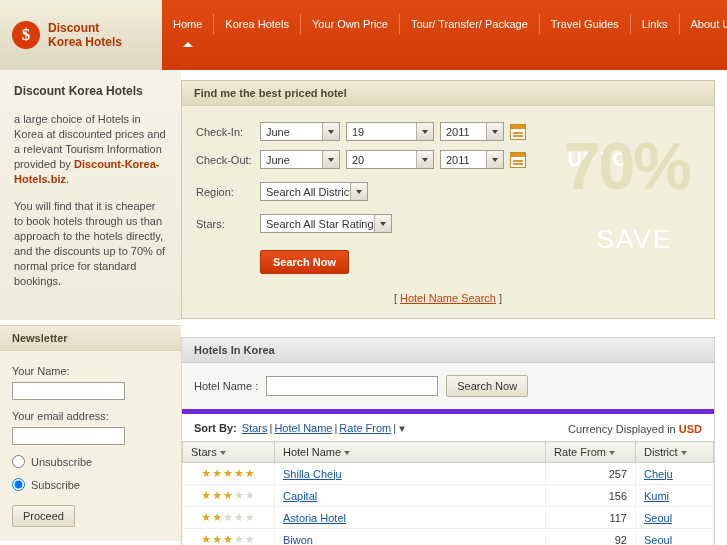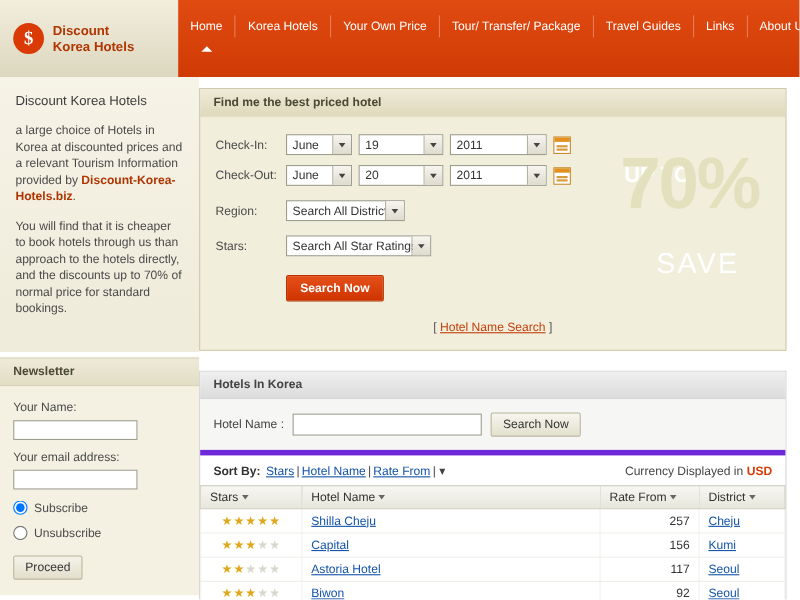--- a/index.html
+++ b/index.html
@@ -71,21 +71,21 @@
   #content { flex: 1 1 auto; padding: 10px 12px 0 0; }
 
   
   #intro-panel {
     background: #f4f1e3;
     background: linear-gradient(#f6f3e7, #efebda);
     padding: 14px 14px 18px 14px;
     min-height: 250px;
   }
   #intro-title {
-    font-weight: normal; font-size: 12px; color: #3d3d3d;
+    font-weight: bold; font-size: 12px; color: #3d3d3d;
     margin-bottom: 14px;
   }
   .intro-para {
     font-size: 11px; line-height: 15px; color: #4a4a4a;
     margin: 0 0 12px 0;
   }
   .intro-para b { color: #b03500; }
 
   
   #newsletter {
@@ -176,23 +176,23 @@
     background: linear-gradient(#f6f5ef, #dedbce);
     border-left: 1px solid #b5b3a5;
     display: flex; align-items: center; justify-content: center;
   }
   .sel .arrow::after {
     content: "";
     border-left: 3px solid transparent;
     border-right: 3px solid transparent;
     border-top: 4px solid #444;
   }
-  .sel-month { width: 60px; }
-  .sel-day { width: 77px; }
-  .sel-year { width: 88px; }
+  .sel-month { width: 80px; }
+  .sel-day { width: 88px; }
+  .sel-year { width: 64px; }
   .sel-region { width: 108px; }
   .sel-stars { width: 132px; }
   .cal-icon {
     width: 16px; height: 16px;
     border: 1px solid #c78a2c;
     background: #fff;
     position: relative;
   }
   .cal-icon::before {
     content: "";
@@ -339,26 +339,26 @@
     </div>
 
     <div id="newsletter">
       <div id="newsletter-head">Newsletter</div>
       <div id="newsletter-body">
         <div class="field-label">Your Name:</div>
         <input class="text-input" type="text" value="" style="">
         <div class="field-label" style="margin-top:10px">Your email address:</div>
         <input class="text-input" type="text" value="" style="">
         <div class="radio-row">
+          <input type="radio" name="sub" style="">
+          <span class="rlabel">Unsubscribe</span>
+        </div>
+        <div class="radio-row">
           <input type="radio" name="sub" checked="" style="">
           <span class="rlabel">Subscribe</span>
-        </div>
-        <div class="radio-row">
-          <input type="radio" name="sub" style="">
-          <span class="rlabel">Unsubscribe</span>
         </div>
         <button id="proceed-btn">Proceed</button>
       </div>
     </div>
   </div>
 
   <div id="content">
 
     <div class="panel" id="search-panel">
       <div class="panel-head">Find me the best priced hotel</div>

